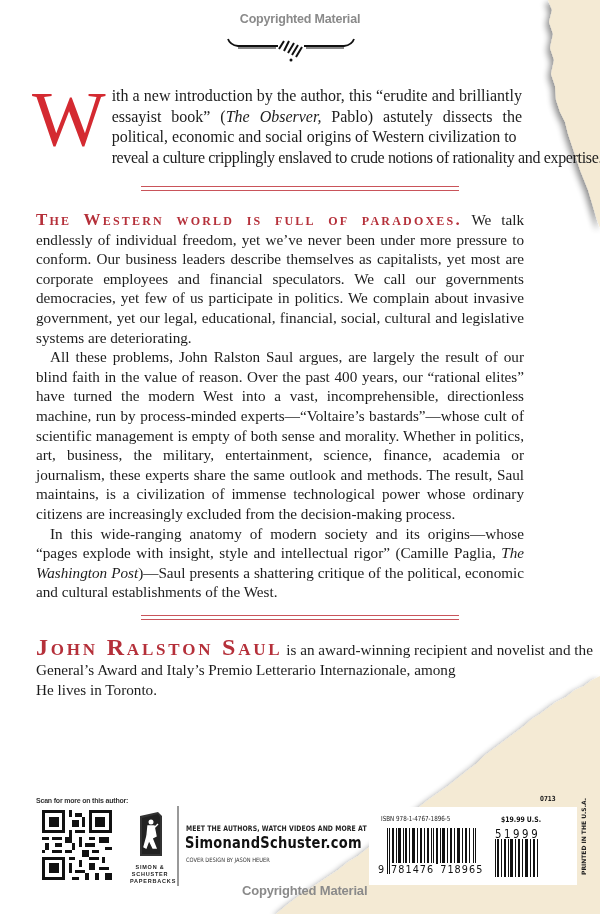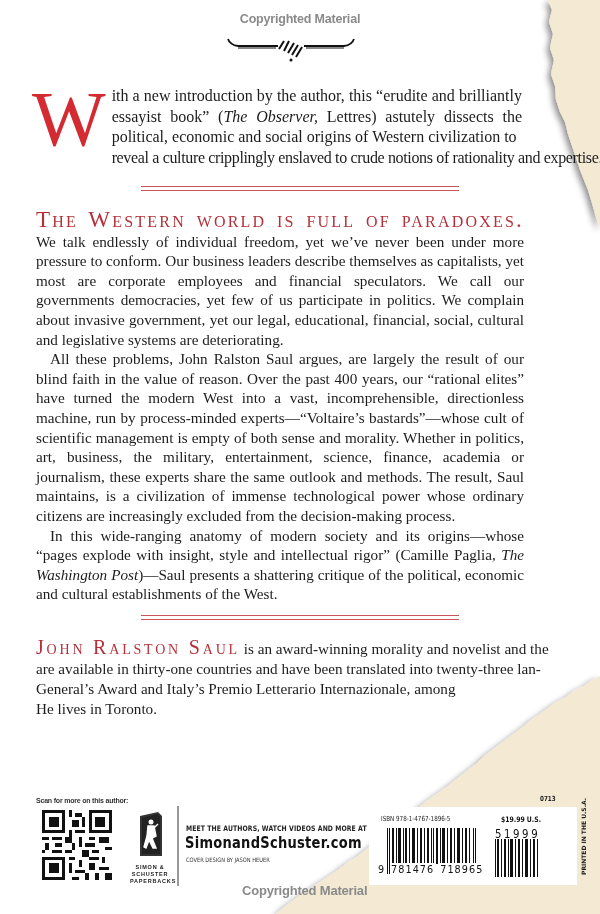--- a/index.html
+++ b/index.html
@@ -38,30 +38,30 @@
     .rule1 { top: 186px; }
     .rule2 { top: 615px; }
 
     .body-text {
       position: absolute; top: 210px; left: 36px; width: 488px;
       font-size: 15.2px; line-height: 19.6px; text-align: justify;
     }
     .body-text p { margin: 0; }
     .body-text p + p { text-indent: 14px; }
     .smallcaps-red {
-      color: #b5303a; font-variant: small-caps; letter-spacing: 2.2px; font-weight: normal;
-      font-size: 23px;
+      color: #b5303a; font-variant: small-caps; letter-spacing: 2.2px; font-weight: bold;
+      font-size: 17px;
     }
     em { font-style: italic; }
 
     .bio {
       position: absolute; top: 637px; left: 36px; width: 488px;
       font-size: 15.2px; line-height: 20px;
     }
-    .bio .author-name { color: #b5303a; font-variant: small-caps; letter-spacing: 2.8px; font-size: 20px; font-weight: normal; }
+    .bio .author-name { color: #b5303a; font-variant: small-caps; letter-spacing: 2.8px; font-size: 24px; font-weight: bold; }
     .bio .line { display: block; white-space: nowrap; }
     .bio .just { text-align: justify; text-align-last: justify; }
 
     
     .scan-label {
       position: absolute; top: 797px; left: 36px;
       font-family: "Liberation Sans", "DejaVu Sans", sans-serif; font-size: 7px; font-weight: bold; color: #333;
       letter-spacing: -0.2px;
     }
     .qr { position: absolute; top: 810px; left: 42px; width: 70px; height: 70px; }
@@ -163,38 +163,37 @@
     <path d="M14,13 L52,13" stroke="#111" stroke-width="1" fill="none"></path>
     <path d="M130,4 Q128,10 120,11 L80,11" stroke="#111" stroke-width="1.8" fill="none"></path>
     <path d="M120,13 L82,13" stroke="#111" stroke-width="1" fill="none"></path>
     <path d="M55,14 L60,6 M60,16 L65,6 M64,18 L70,8 M68,20 L74,10 M72,22 L78,12" stroke="#111" stroke-width="2" fill="none"></path>
     <circle cx="67" cy="25" r="1.5" fill="#111"></circle>
   </svg>
 
   <div class="intro">
     <span class="dropcap">W</span>
     <span>ith a new introduction by the author, this “erudite and brilliantly</span>
-    <span>essayist book” (</span><em>The Observer,</em><span> Lettres) astutely dissects the</span>
+    <span>essayist book” (</span><em>The Observer,</em><span> Pablo) astutely dissects the</span>
     <span>political, economic and social origins of Western civilization to</span>
     <span class="intro-last">reveal a culture cripplingly enslaved to crude notions of rationality and expertise.</span>
   </div>
 
   <div class="rule rule1"></div>
 
   <div class="body-text">
     <p><span class="smallcaps-red">The Western world is full of paradoxes.</span><span> We talk endlessly of individual freedom, yet we’ve never been under more pressure to conform. Our business leaders describe themselves as capitalists, yet most are corporate employees and financial speculators. We call our governments democracies, yet few of us participate in politics. We complain about invasive government, yet our legal, educational, financial, social, cultural and legislative systems are deteriorating.</span></p>
     <p><span>All these problems, John Ralston Saul argues, are largely the result of our blind faith in the value of reason. Over the past 400 years, our “rational elites” have turned the modern West into a vast, incomprehensible, directionless machine, run by process-minded experts—“Voltaire’s bastards”—whose cult of scientific management is empty of both sense and morality. Whether in politics, art, business, the military, entertainment, science, finance, academia or journalism, these experts share the same outlook and methods. The result, Saul maintains, is a civilization of immense technological power whose ordinary citizens are increasingly excluded from the decision-making process.</span></p>
     <p><span>In this wide-ranging anatomy of modern society and its origins—whose “pages explode with insight, style and intellectual rigor” (Camille Paglia, </span><em>The Washington Post</em><span>)—Saul presents a shattering critique of the political, economic and cultural establishments of the West.</span></p>
   </div>
 
   <div class="rule rule2"></div>
 
   <div class="bio">
-    <span class="line just"><span class="author-name">John Ralston Saul</span><span> is an award-winning morality and novelist and the</span></span>
-    <span class="line">are available in thirty-one countries and have been translated into twenty-three lan-</span>
+    <span class="line just"><span class="author-name">John Ralston Saul</span><span> is an award-winning recipient and novelist and the</span></span>
     <span class="line">General’s Award and Italy’s Premio Letterario Internazionale, among</span>
     <span class="line">He lives in Toronto.</span>
   </div>
 
   <div class="scan-label">Scan for more on this author:</div>
 
   <svg class="qr" viewBox="0 0 21 21" shape-rendering="crispEdges" xmlns="http://www.w3.org/2000/svg">
     <rect width="21" height="21" fill="#fff"></rect>
     <g fill="#111">
       <path d="M0,0h7v7h-7zM1,1v5h5v-5zM2,2h3v3h-3z" fill-rule="evenodd"></path>

